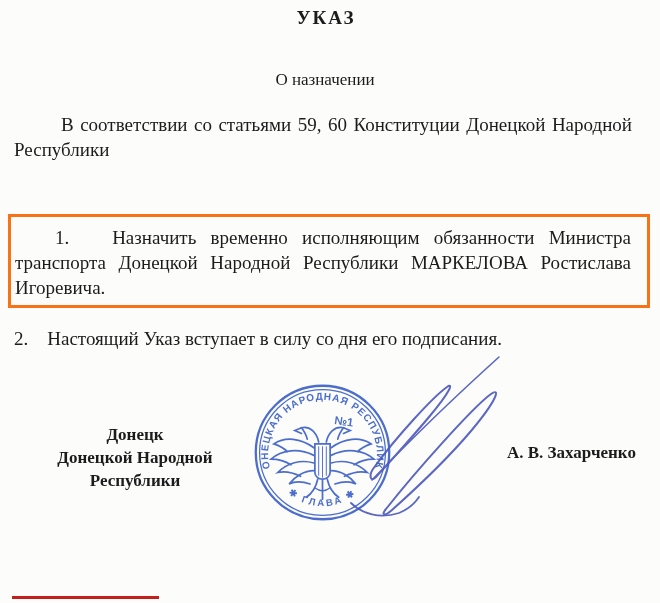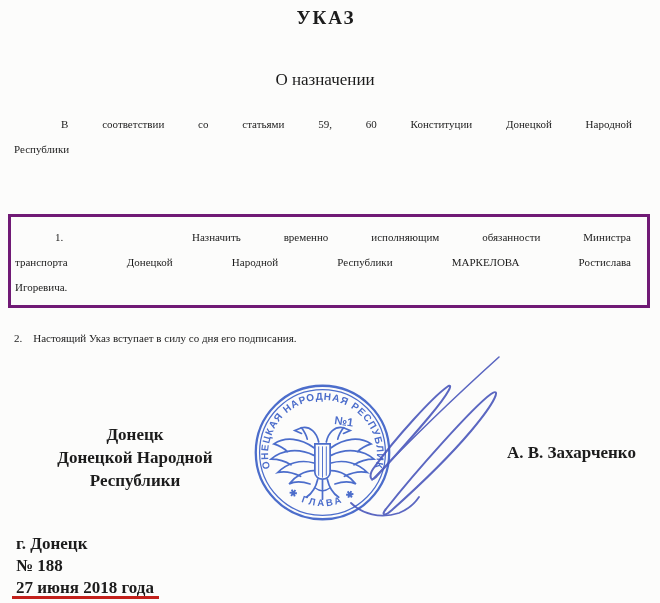--- a/index.html
+++ b/index.html
@@ -9,31 +9,31 @@
     background:#fcfcfb;
     font-family:"Liberation Serif", serif;
     color:#1c1c1c;
     padding-left:43px;
   }
   .title-block { position:absolute; top:7px; left:0; width:652px; text-align:center; font-weight:bold; }
   .title    { font-size:19px; letter-spacing:2px; }
   .subtitle { font-size:19px; letter-spacing:0.6px; margin-top:2px; }
   .subject  { position:absolute; top:70px; left:0; width:650px; text-align:center; font-weight:normal; font-size:17px; }
 
-  .line { font-size:11px; line-height:25px; }
+  .line { font-size:19px; line-height:25px; }
   .jus  { text-align:justify; text-align-last:justify; }
   .indent-preamble { text-indent:47px; }
   .indent-clause   { text-indent:40px; }
 
   .preamble   { position:absolute; top:112px; left:14px; width:618px; }
   .resolution { position:absolute; top:182px; left:13px; font-size:17px; }
 
   .highlight-box {
     position:absolute; top:214px; left:8px; width:642px;
-    box-sizing:border-box; border:3px solid #701a75;
+    box-sizing:border-box; border:3px solid #f97316;
     padding:8px 16px 5px 4px;
     background:transparent;
   }
 
   .clause2 { position:absolute; top:326px; left:14px; width:618px; }
 
   .sig-title { position:absolute; top:423px; left:15px; width:240px; text-align:center;
                font-weight:bold; font-size:17px; line-height:23px; }
   .sig-name  { position:absolute; top:443px; left:507px; font-weight:bold; font-size:17px; }
 
@@ -114,20 +114,15 @@
 
   <svg class="signature-svg" viewBox="0 0 660 603" xmlns="http://www.w3.org/2000/svg">
     <g stroke="#4a57bb" fill="none" stroke-linecap="round" opacity="0.9">
       <path d="M 499 357 C 468 385 412 438 372 480" stroke-width="1.6"></path>
       <path d="M 373 469 C 396 437 433 397 447 387 C 454 382 450 392 429 417 C 408 442 386 466 376 477 C 370 483 369 475 373 469 Z" stroke-width="2"></path>
       <path d="M 386 509 C 416 471 473 407 491 394 C 501 387 497 400 471 431 C 444 463 411 493 392 510 C 384 517 381 515 386 509 Z" stroke-width="2"></path>
       <path d="M 351 503 C 362 514 380 519 399 513 C 409 509 415 503 419 497" stroke-width="1.8"></path>
     </g>
   </svg>
 
-  <div class="footer">
-    <div>г. Донецк</div>
-    <div>№ 188</div>
-    <div>27 июня 2018 года</div>
-  </div>
   <div class="date-underline"></div>
 
 </div>
 
 </body></html>

